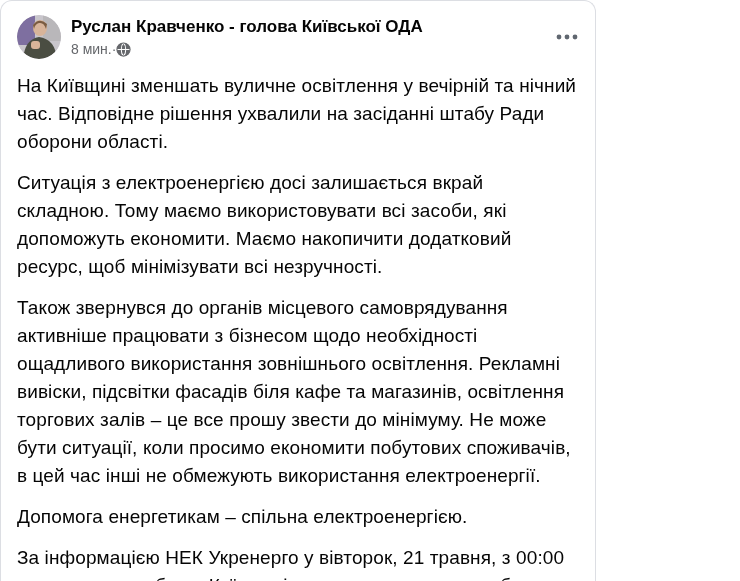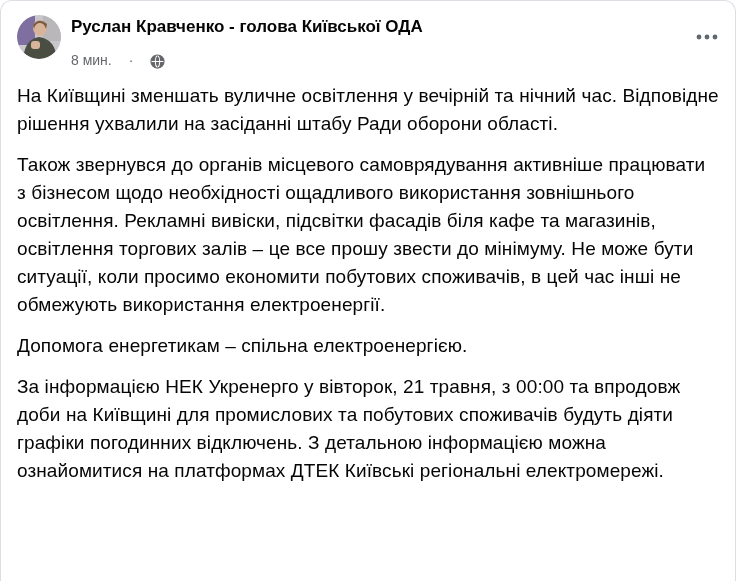--- a/index.html
+++ b/index.html
@@ -3,21 +3,21 @@
 <meta charset="utf-8">
 <style>
   html, body {
     margin: 0;
     padding: 0;
     background: #ffffff;
     font-family: "Liberation Sans", "DejaVu Sans", sans-serif;
   }
   .card {
     position: relative;
-    width: 736px;
+    width: 596px;
     height: 581px;
     box-sizing: border-box;
     background: #ffffff;
     border: 1px solid #dcdee3;
     border-bottom: none;
     border-radius: 12px 12px 0 0;
     padding: 14px 16px 0 16px;
     overflow: hidden;
   }
   .post-header {
@@ -44,23 +44,23 @@
     display: inline-block;
     font-weight: bold;
     font-size: 17px;
     line-height: 21px;
     color: #050505;
     text-decoration: none;
     cursor: pointer;
   }
   .meta-row {
     display: flex;
-    align-items: flex-end;
-    gap: 17px;
-    margin-top: 15px;
+    align-items: center;
+    gap: 0;
+    margin-top: 4px;
     color: #65676b;
     font-size: 14px;
     line-height: 17px;
   }
   .meta-row .sep {
     color: #65676b;
   }
   .globe { display: inline-flex; align-items: center; }
   .menu-btn {
     flex: none;
@@ -135,18 +135,19 @@
           <circle cx="11" cy="3" r="2.4" fill="#606770"></circle>
           <circle cx="19" cy="3" r="2.4" fill="#606770"></circle>
         </svg>
       </span>
     </div>
 
   </div>
 
   <div class="post-body">
     <p>На Київщині зменшать вуличне освітлення у вечірній та нічний час. Відповідне рішення ухвалили на засіданні штабу Ради оборони області.</p>
+    <p>Ситуація з електроенергією досі залишається вкрай складною. Тому маємо використовувати всі засоби, які допоможуть економити. Маємо накопичити додатковий ресурс, щоб мінімізувати всі незручності.</p>
     <p>Також звернувся до органів місцевого самоврядування активніше працювати з бізнесом щодо необхідності ощадливого використання зовнішнього освітлення. Рекламні вивіски, підсвітки фасадів біля кафе та магазинів, освітлення торгових залів – це все прошу звести до мінімуму. Не може бути ситуації, коли просимо економити побутових споживачів, в цей час інші не обмежують використання електроенергії.</p>
     <p>Допомога енергетикам – спільна електроенергією.</p>
     <p>За інформацією НЕК Укренерго у вівторок, 21 травня, з 00:00 та впродовж доби на Київщині для промислових та побутових споживачів будуть діяти графіки погодинних відключень. З детальною інформацією можна ознайомитися на платформах ДТЕК Київські регіональні електромережі.</p>
   </div>
 
 </div>
 
 </body></html>

